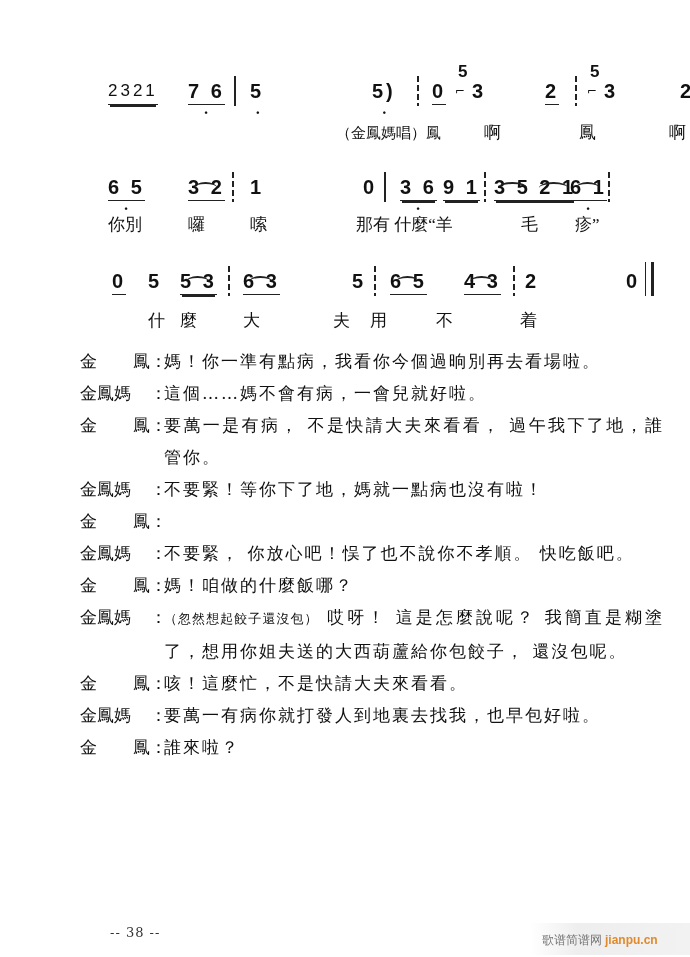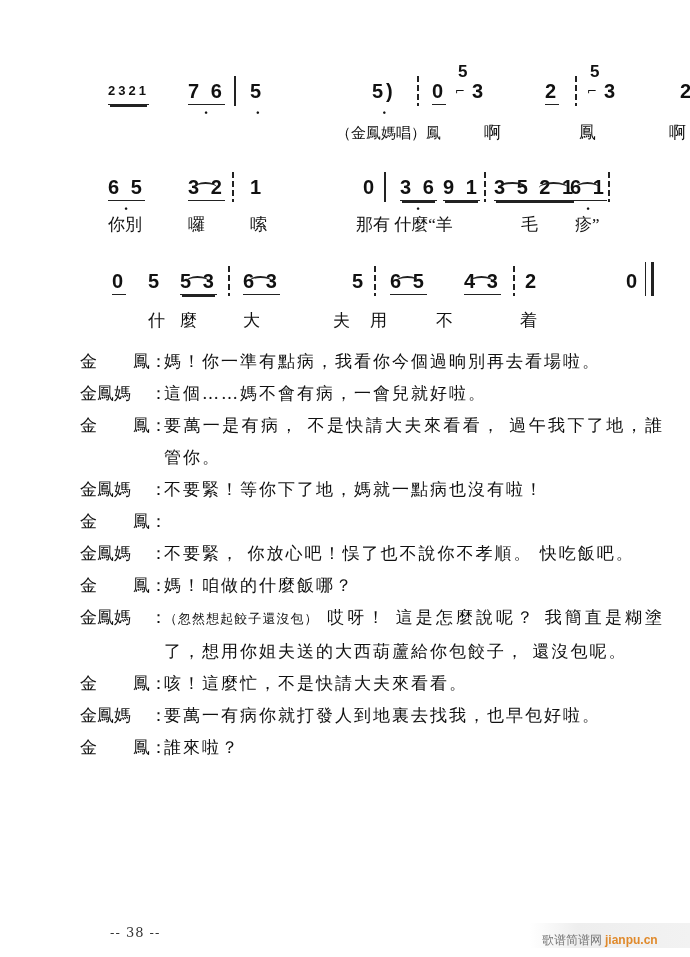--- a/index.html
+++ b/index.html
@@ -42,34 +42,34 @@
   .line { position: relative; display: flex; font-size: 17px; line-height: 32px; }
   .speaker { width: 70px; flex: 0 0 70px; display: flex; justify-content: space-between; }
   .colon { width: 14px; flex: 0 0 14px; }
   .speech { flex: 1; letter-spacing: 2px; text-align: justify; padding-right: 6px; }
   .speech .stage { font-size: 13px; letter-spacing: 0; }
 
   .page-number {
     position: absolute; left: 110px; top: 925px; font-size: 13px; color: #333; letter-spacing: 1px;
   }
   .watermark {
-    position: absolute; left: 530px; top: 923px; width: 160px; height: 25px;
+    position: absolute; left: 530px; top: 923px; width: 160px; height: 32px;
     background: linear-gradient(90deg, rgba(230,230,230,0) 0%, #eeeeee 30%, #f2f2f2 100%);
     font-size: 12px; line-height: 34px; padding-left: 12px; box-sizing: border-box;
   }
   .wm-cn { color: #777; font-family: "DejaVu Sans", sans-serif; }
   .wm-en { color: #e08a2c; font-family: "Liberation Sans", sans-serif; font-weight: bold; margin-left: 3px; }
 </style>
 </head>
 <body>
 
 <div class="page">
 
   <div class="score-row" style="top:66px">
-    <span class="note u2" style="left:8px;font-weight:bold;font-size:13px">2321</span>
+    <span class="note u2" style="left:8px;font-weight:normal;font-size:17px">2321</span>
     <span class="note u1 dot-below" style="left:88px">7 6</span>
     <span class="bar" style="left:134px"></span>
     <span class="note dot-below" style="left:150px">5</span>
     <span class="note dot-below" style="left:272px">5)</span>
     <span class="bar dashed" style="left:317px"></span>
     <span class="note u1" style="left:332px">0</span>
     <span class="grace" style="left:358px">5</span>
     <span class="grace-hook" style="left:355px;top:18px">⌐</span>
     <span class="note" style="left:372px">3</span>
     <span class="note u1" style="left:445px">2</span>

